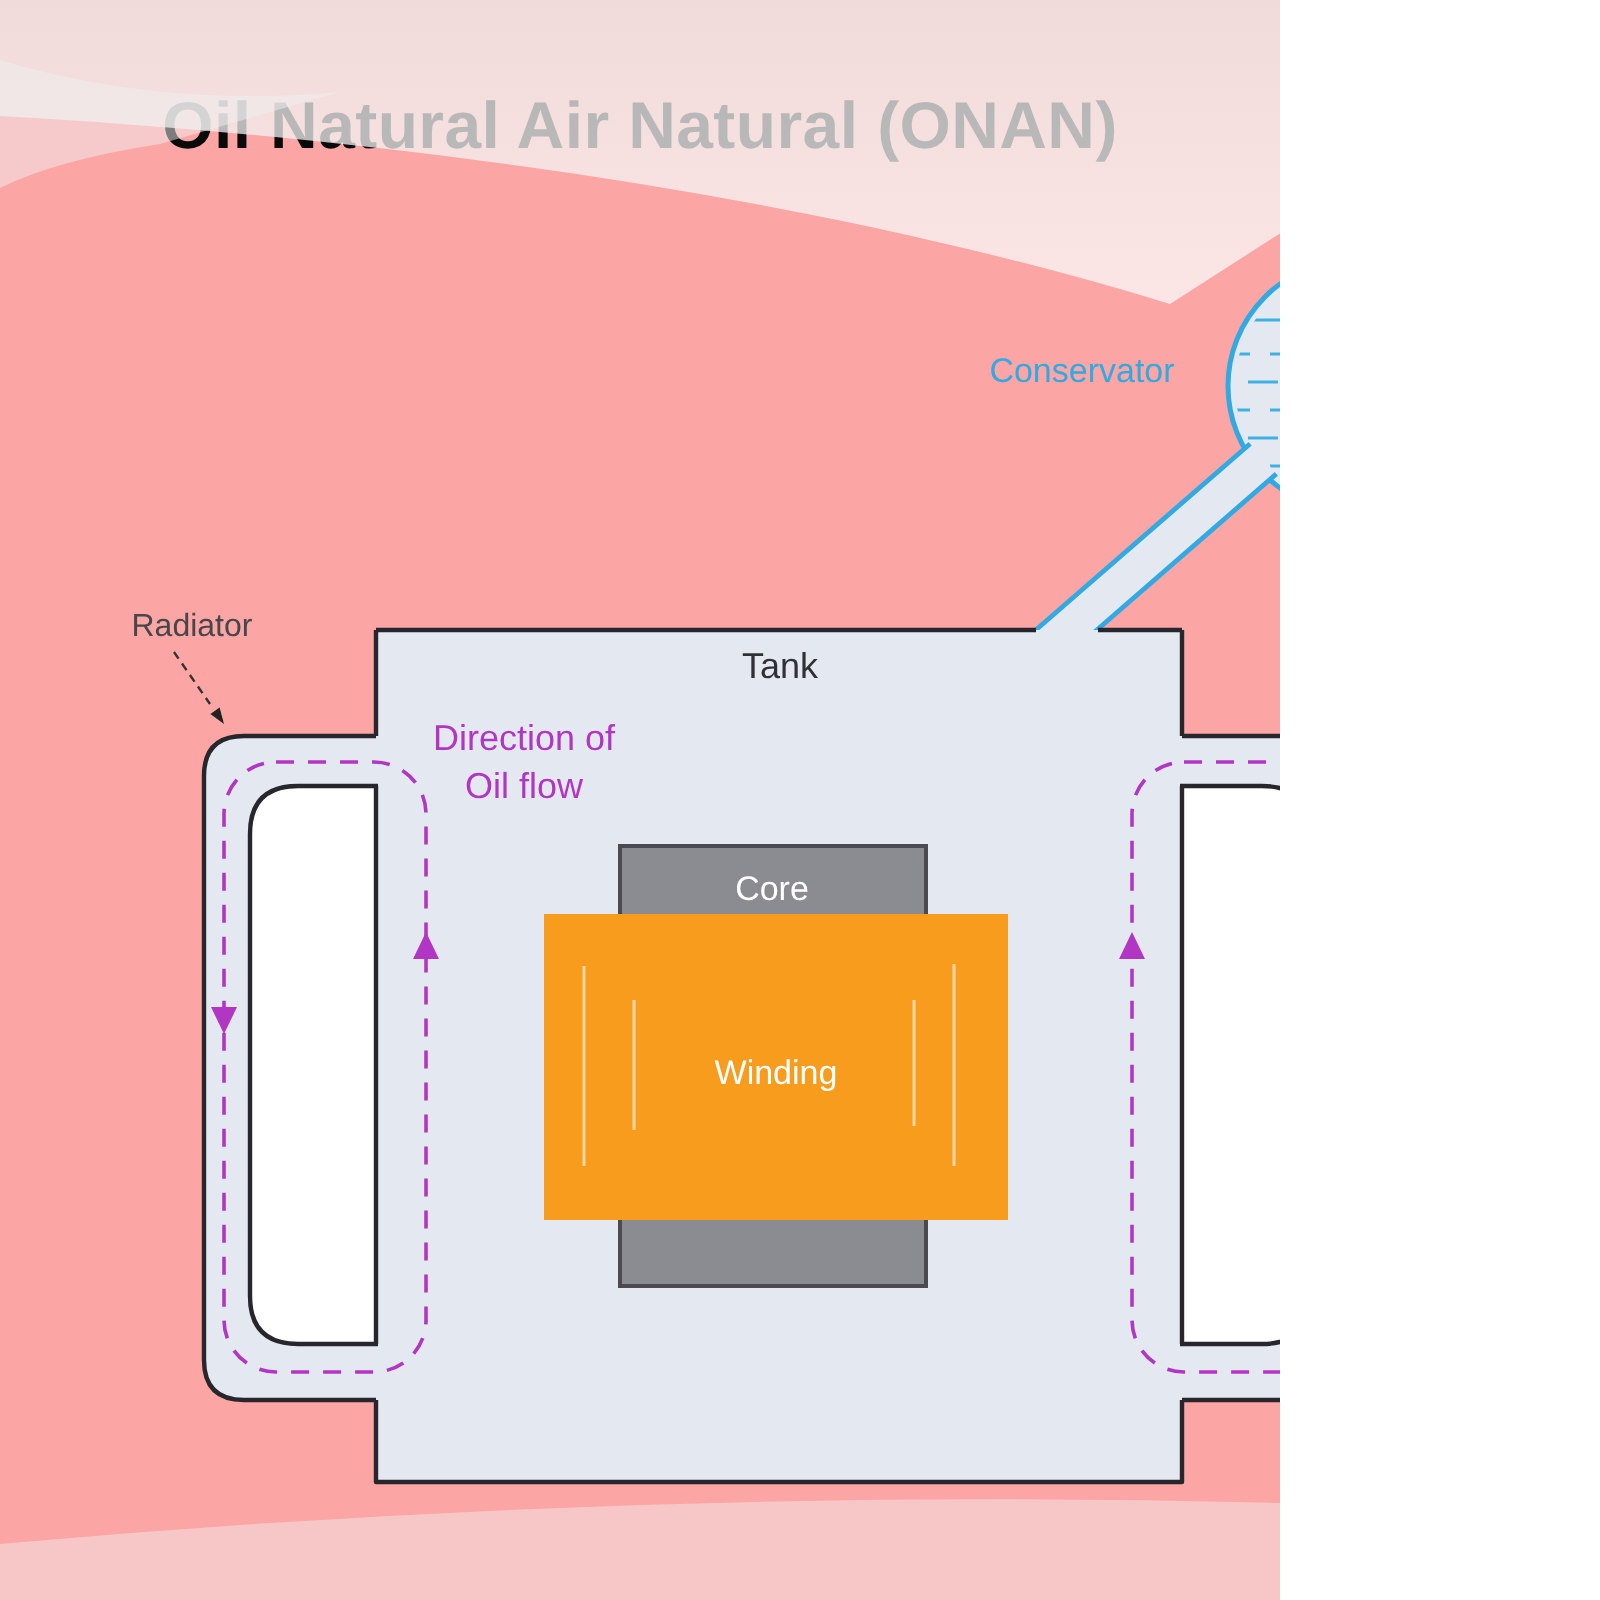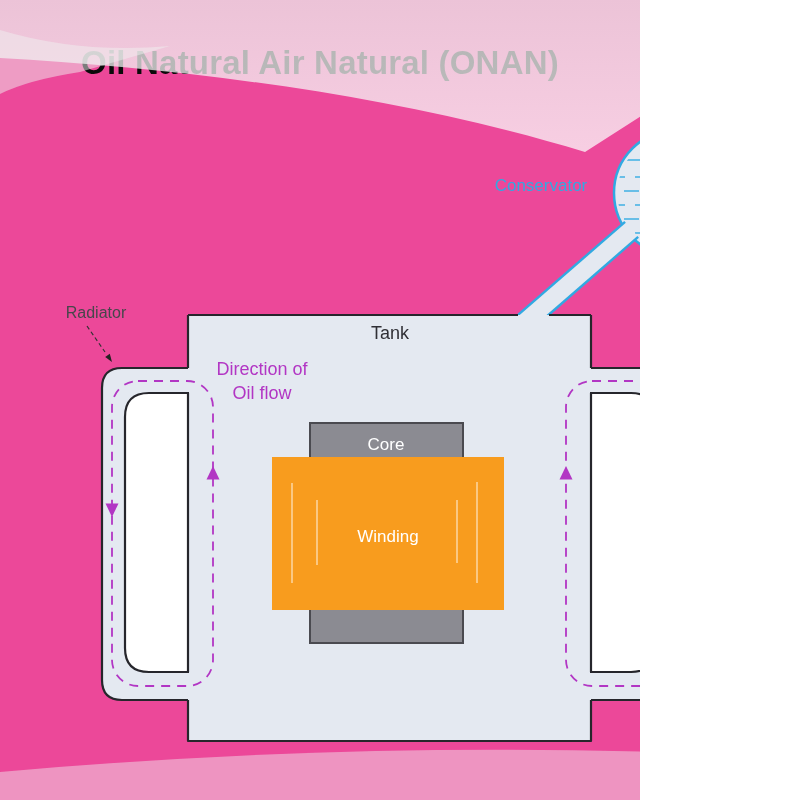--- a/index.html
+++ b/index.html
@@ -1,16 +1,16 @@
 <!DOCTYPE html>
 <html><head>
 <meta charset="utf-8">
 <style>
   html,body{margin:0;padding:0;background:#ffffff;}
-  .page{position:relative;width:640px;height:800px;background:#ec4899;overflow:hidden;
+  .page{position:relative;width:640px;height:800px;background:#fca5a5;overflow:hidden;
         font-family:"Liberation Sans",sans-serif;}
   .title{position:absolute;top:44px;left:0;width:100%;margin:0;text-align:center;
          font-size:33px;font-weight:700;color:#0a0a0a;letter-spacing:0.2px;}
   svg{position:absolute;left:0;top:0;}
   svg text{font-family:"Liberation Sans",sans-serif;}
   .lbl-dark{fill:#303036;font-size:18px;}
   .lbl-gray{fill:#47474b;font-size:16px;}
   .lbl-white{fill:#ffffff;font-size:17px;}
   .lbl-cyan{fill:#31a9e2;font-size:17px;}
   .lbl-magenta{fill:#b236c4;font-size:18px;}

